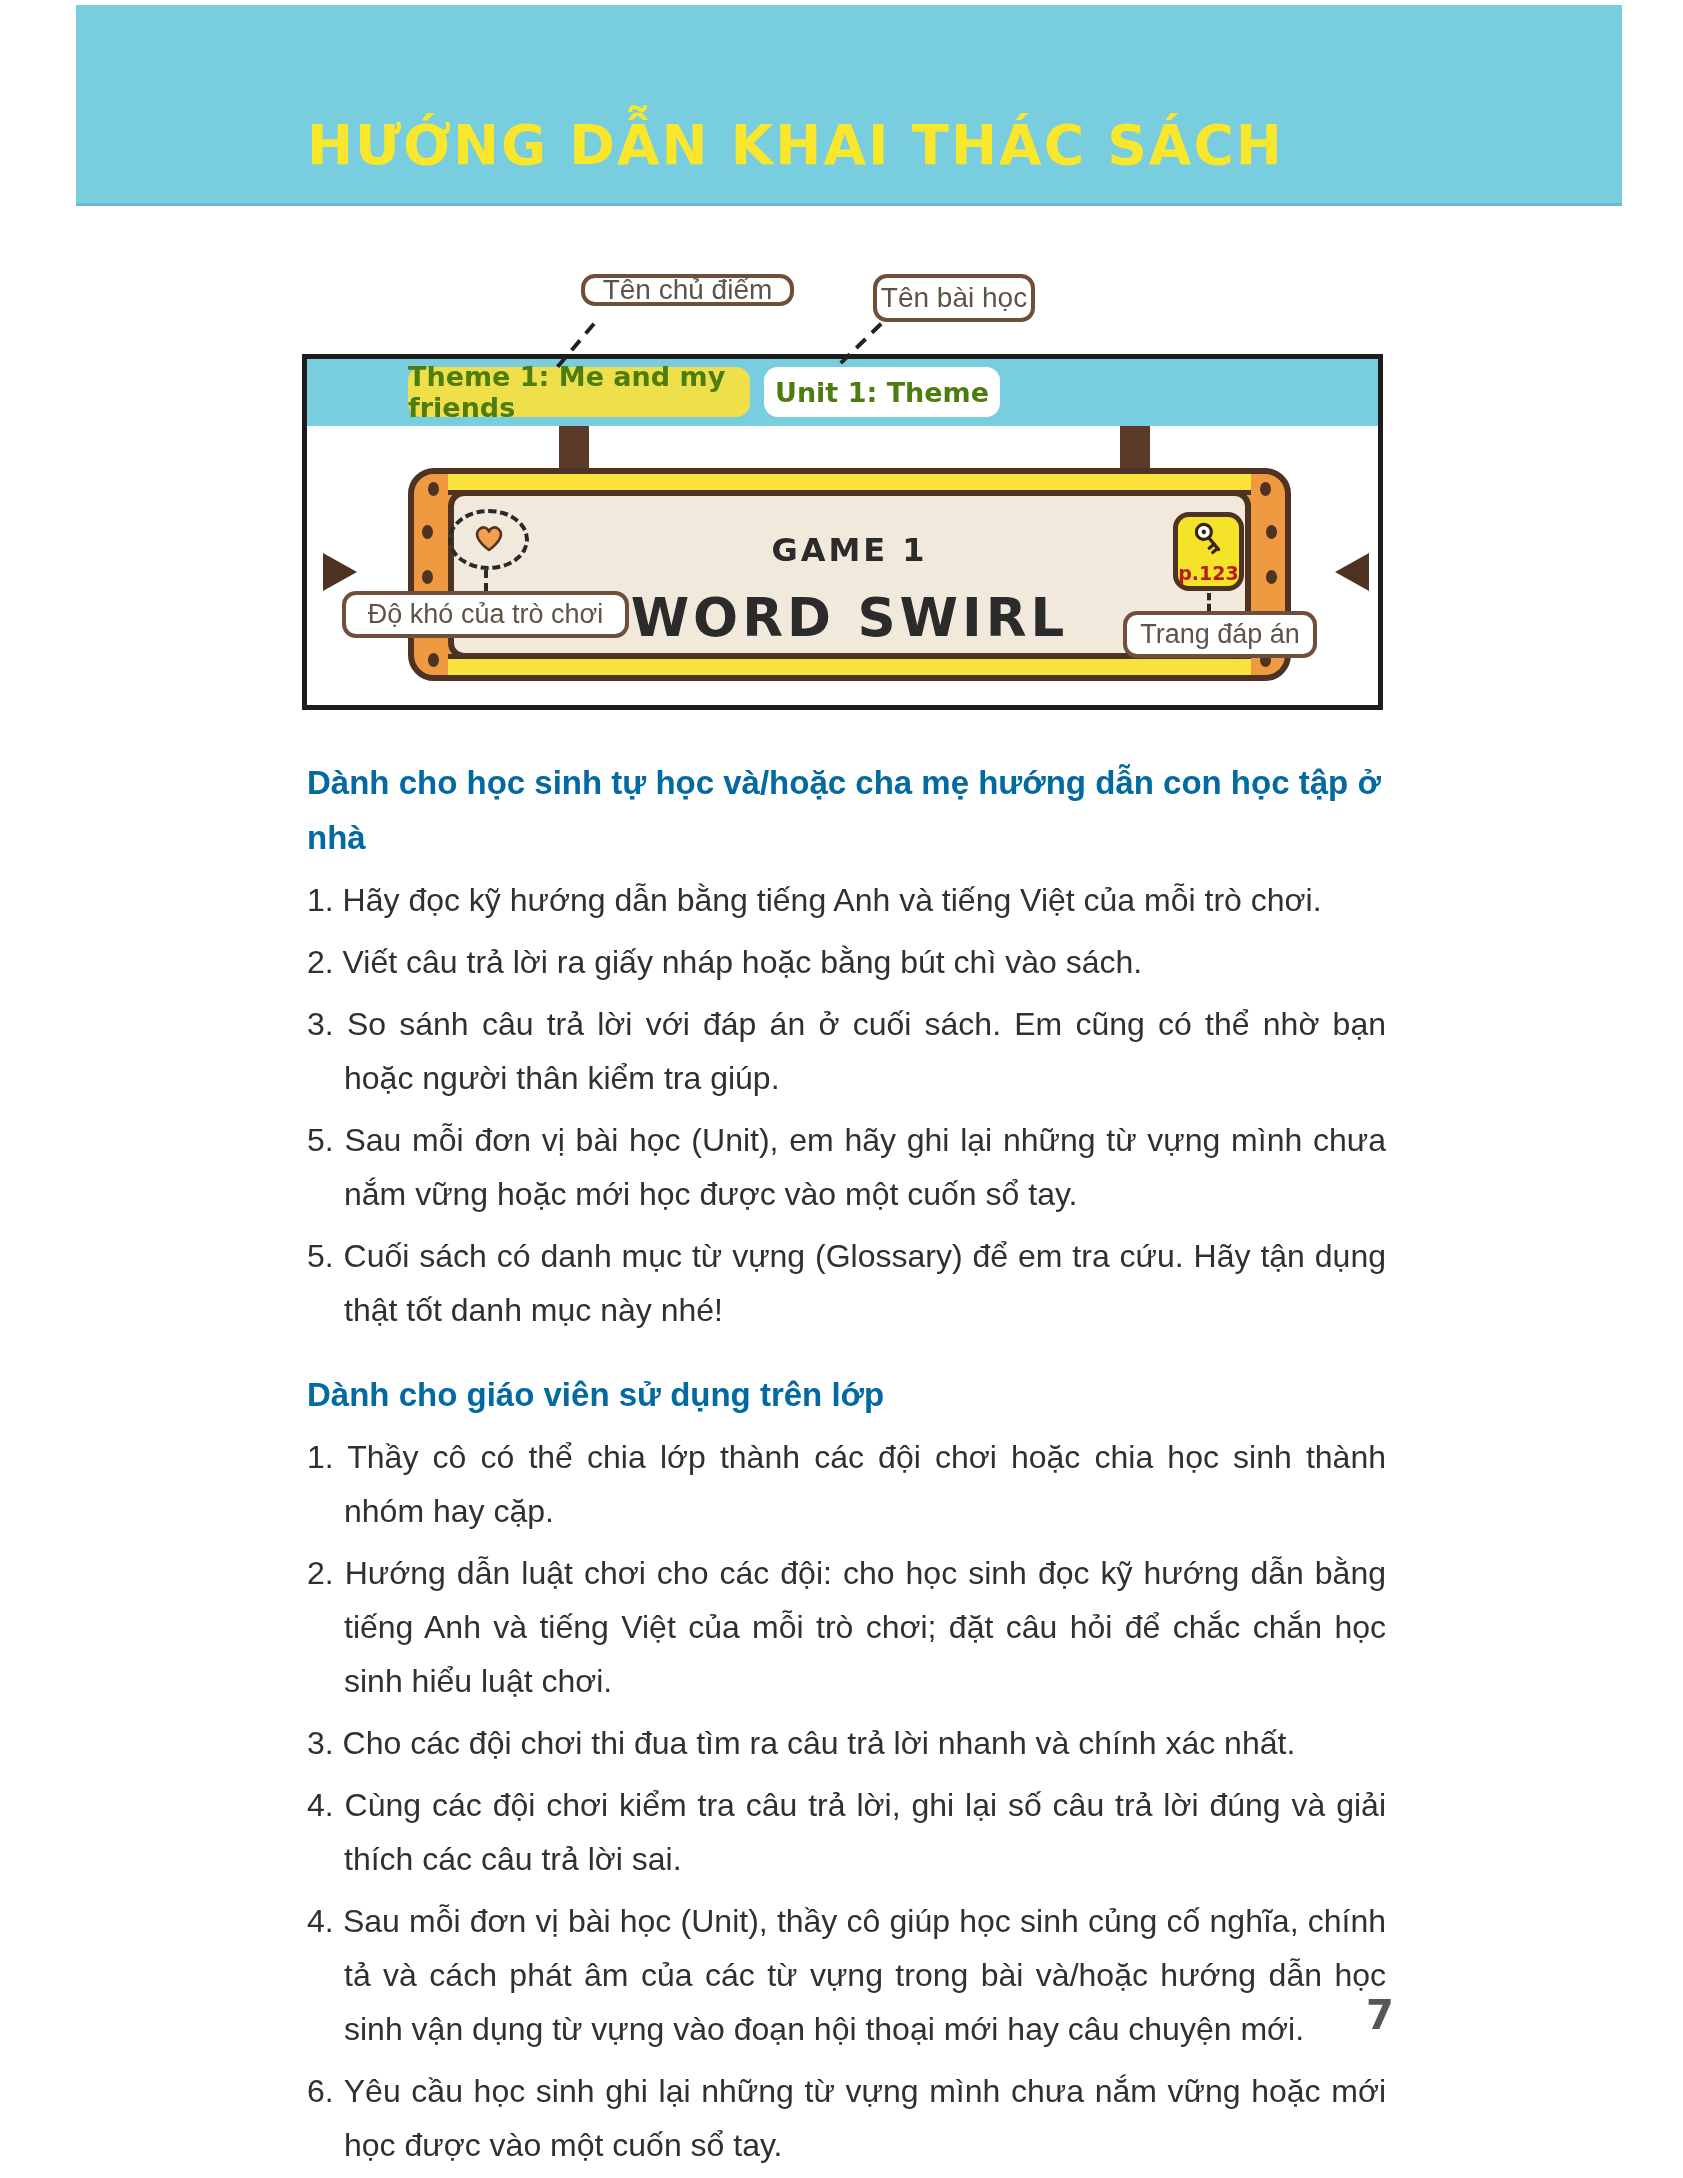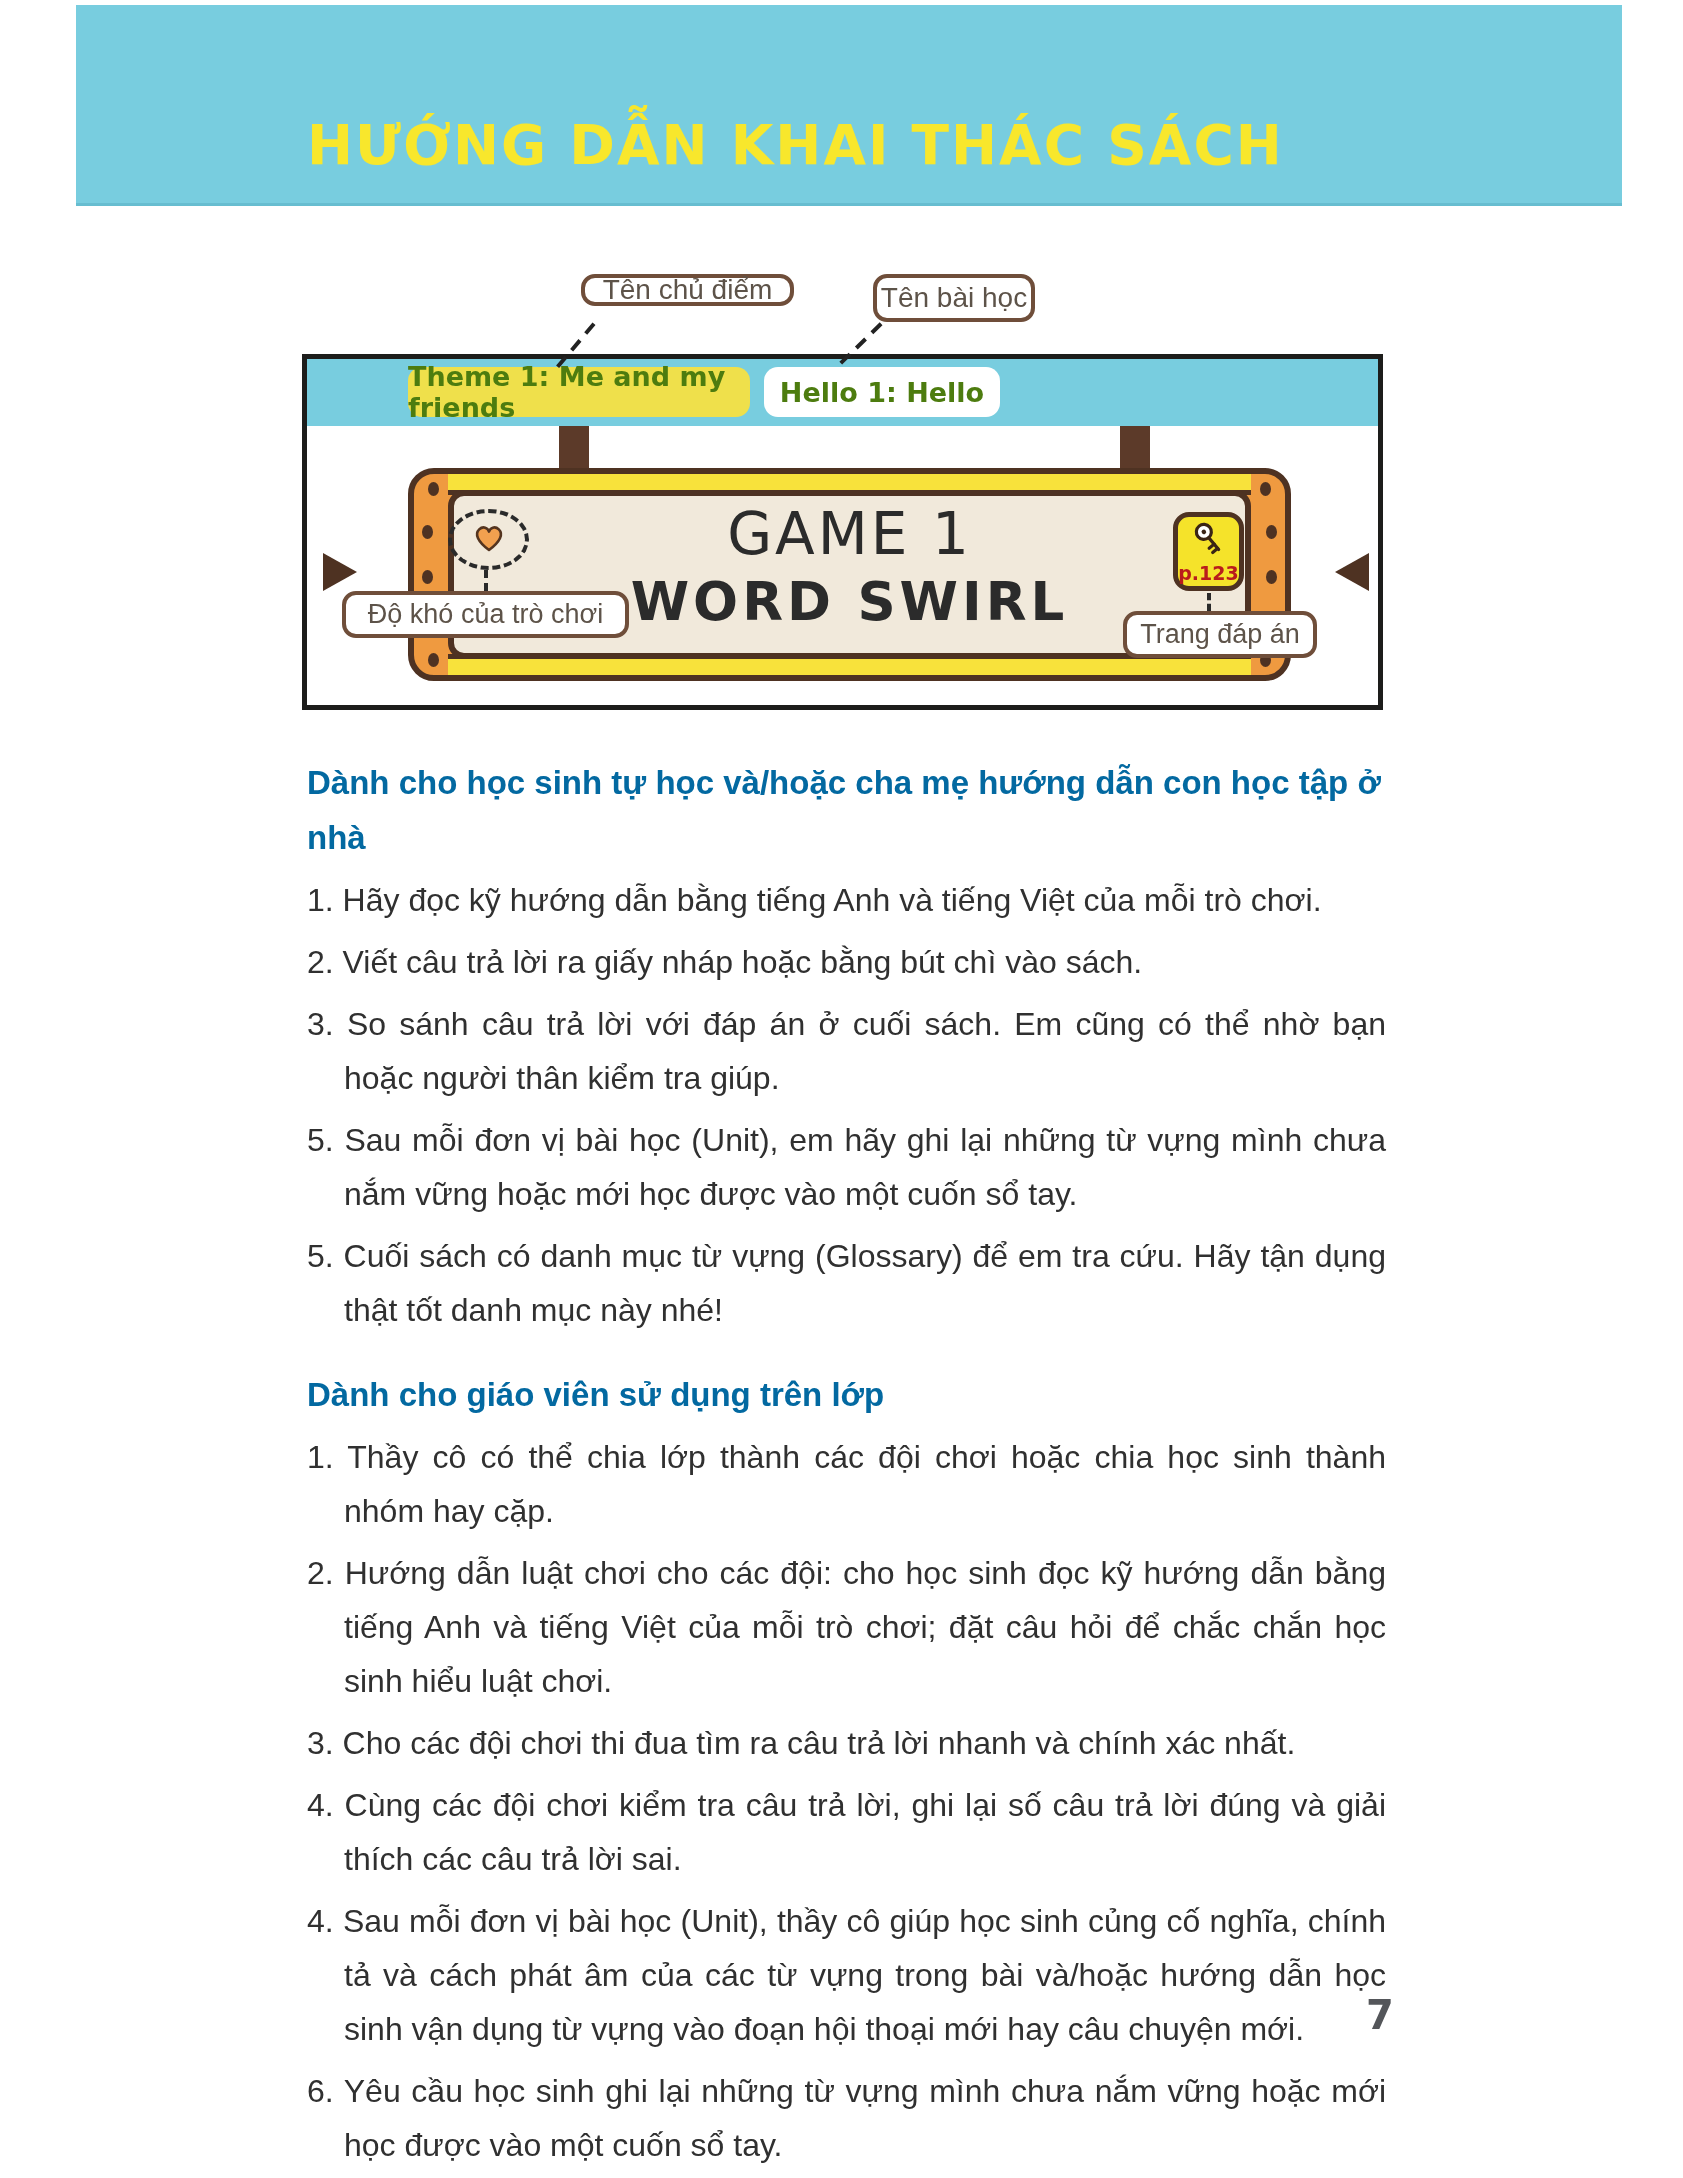--- a/index.html
+++ b/index.html
@@ -52,21 +52,21 @@
   }
   .strip-top{top:0;border-bottom:5px solid #4E3222;}
   .strip-bottom{bottom:0;border-top:5px solid #4E3222;}
   .panel{
     position:absolute;left:34px;right:34px;top:16px;bottom:16px;
     background:#F1E9DB;border:6px solid #4E3222;border-radius:16px;box-sizing:border-box;
   }
   .rivet{position:absolute;width:11px;height:14px;background:#4E3222;border-radius:50%;}
   .sign-titles{position:absolute;left:119px;right:119px;top:36px;text-align:center;color:#2B2B2B;
     font-family:"DejaVu Sans","Liberation Sans",sans-serif;}
-  .game-label{font-size:58px;font-weight:400;letter-spacing:3px;line-height:48px;margin:0;}
+  .game-label{font-size:32px;font-weight:700;letter-spacing:3px;line-height:48px;margin:16px;}
   .game-title{font-size:53px;font-weight:900;letter-spacing:4px;line-height:55px;margin:16px 0 0 0;}
   .heart-wrap{
     position:absolute;left:34px;top:35px;width:73px;height:53px;
     border:4px dashed #2A2A2A;border-radius:50%;
     display:flex;align-items:center;justify-content:center;
   }
   .key-badge{
     position:absolute;left:759px;top:38px;width:71px;height:79px;
     background:#F5E32A;border:5px solid #4E3222;border-radius:16px;box-sizing:border-box;
     display:flex;flex-direction:column;align-items:center;justify-content:center;
@@ -120,21 +120,21 @@
 <div class="callout callout-unit">
   <span>Tên bài học</span>
 </div>
 
 <div class="gamebox">
   <div class="cyanbar"></div>
   <div class="pill pill-theme">
     <span>Theme 1: Me and my friends</span>
   </div>
   <div class="pill pill-unit">
-    <span>Hello 1: Hello</span>
+    <span>Unit 1: Theme</span>
   </div>
 
   <div class="post post-left"></div>
   <div class="post post-right"></div>
 
   <div class="tri tri-left"></div>
   <div class="tri tri-right"></div>
 
   <div class="sign">
     <div class="strip strip-top"></div>

